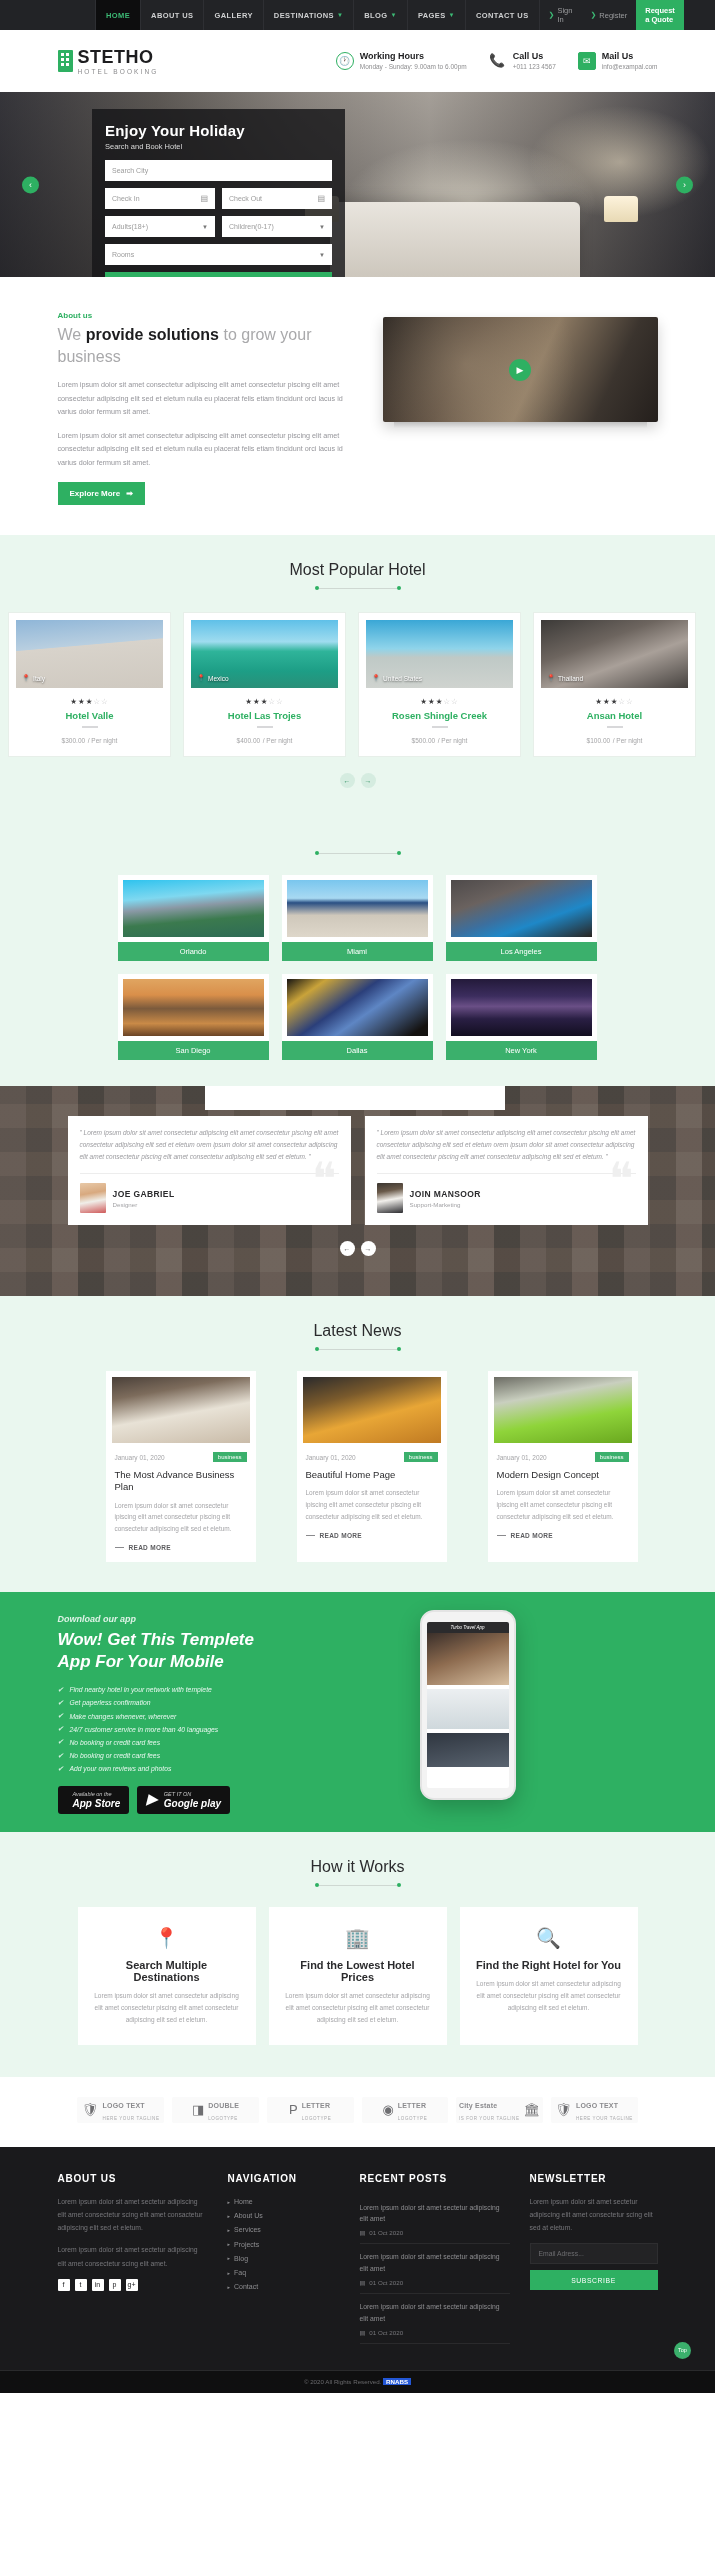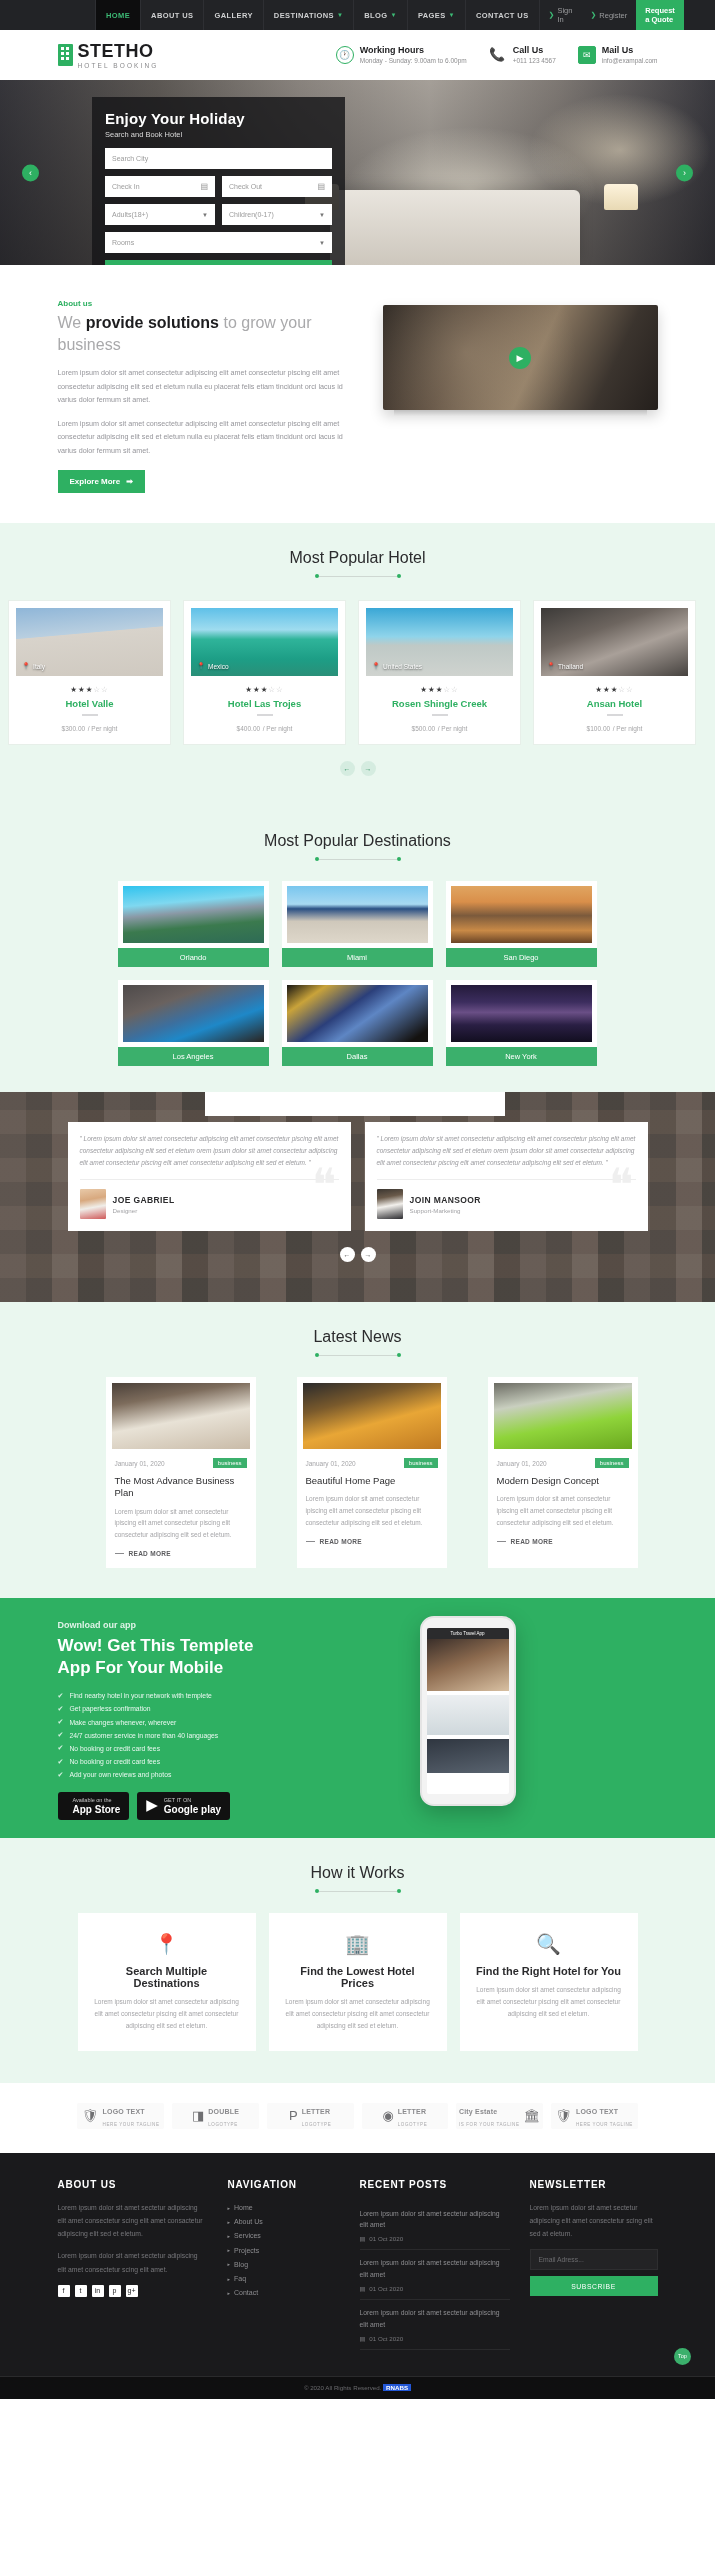--- a/index.html
+++ b/index.html
@@ -37,21 +37,21 @@
     display: flex; align-items: center; gap: 3px;
   }
   .topright a.link .ch { color: #3cba75; font-size: 7px; }
   .quote-btn {
     background: #2eb062; color: #fff; font-size: 7.5px; font-weight: 700;
     padding: 6px 9px; text-decoration: none; display: flex; align-items: center;
     margin-right: 55px;
   }
 
   
-  .header { height: 50px; display: flex; align-items: center; background: #fff; }
+  .header { height: 62px; display: flex; align-items: center; background: #fff; }
   .header-inner { width: 600px; margin: 0 auto; display: flex; align-items: center; }
   .logo { display: flex; align-items: center; gap: 5px; }
   .logo-mark {
     width: 15px; height: 22px; background: #2eb062; position: relative; border-radius: 1px;
   }
   .logo-mark::before {
     content: ""; position: absolute; left: 3px; top: 3px; width: 3px; height: 3px;
     background: #fff;
     box-shadow: 5px 0 0 #fff, 0 5px 0 #fff, 5px 5px 0 #fff, 0 10px 0 #fff, 5px 10px 0 #fff;
   }
@@ -246,21 +246,21 @@
   .ntitle { font-size: 9.5px; color: #2b2b2d; margin-top: 7px; padding: 0 3px; line-height: 1.3; }
   .nexc { font-size: 6.5px; line-height: 1.8; color: #a5a5a8; margin-top: 6px; padding: 0 3px; }
   .nmore {
     display: flex; align-items: center; gap: 5px; font-size: 6.5px; font-weight: 700;
     color: #5c5c5f; margin-top: 9px; padding: 0 3px; letter-spacing: .3px; cursor: pointer;
   }
   .nmore .dash { width: 9px; height: 1px; background: #8a8a8d; }
 
   
   .app {
-    background: #2eb062; padding: 22px 0 18px; position: relative; overflow: hidden;
+    background: #2eb062; padding: 22px 0 18px; position: relative; overflow: hidden; font-style: italic;
   }
   .app-inner { width: 600px; margin: 0 auto; display: flex; }
   .app-left { width: 330px; }
   .app .small { color: #dff3e7; font-size: 9px; font-weight: 600; }
   .app h2 { color: #fff; font-size: 17px; font-weight: 800; line-height: 1.3; margin-top: 5px; }
   .app ul { list-style: none; margin-top: 10px; }
   .app li { color: #eaf8f0; font-size: 6.8px; display: flex; align-items: center; gap: 6px; padding: 2.6px 0; }
   .app li .ck { color: #d6f2e2; font-size: 7px; }
   .stores { display: flex; gap: 8px; margin-top: 11px; }
   .store {
@@ -568,43 +568,42 @@
       <div class="cbtn">
           <span>←</span>
         </div>
       <div class="cbtn">
           <span>→</span>
         </div>
     </div>
   </section>
 
   <section class="sec-mint" style="padding:28px 0 26px;">
-    <div class="sec-title">Most Popular Destinations</div>
     <div class="sec-dots">
       <span class="d"></span>
       <span class="ln"></span>
       <span class="d"></span>
     </div>
 
     <div class="dest-grid">
       <div class="dcard">
         <div class="img d1"></div>
         <div class="lbl">Orlando</div>
       </div>
       <div class="dcard">
         <div class="img d2"></div>
         <div class="lbl">Miami</div>
       </div>
       <div class="dcard">
+        <div class="img d3"></div>
+        <div class="lbl">Los Angeles</div>
+      </div>
+      <div class="dcard">
         <div class="img d4"></div>
         <div class="lbl">San Diego</div>
-      </div>
-      <div class="dcard">
-        <div class="img d3"></div>
-        <div class="lbl">Los Angeles</div>
       </div>
       <div class="dcard">
         <div class="img d5"></div>
         <div class="lbl">Dallas</div>
       </div>
       <div class="dcard">
         <div class="img d6"></div>
         <div class="lbl">New York</div>
       </div>
     </div>

